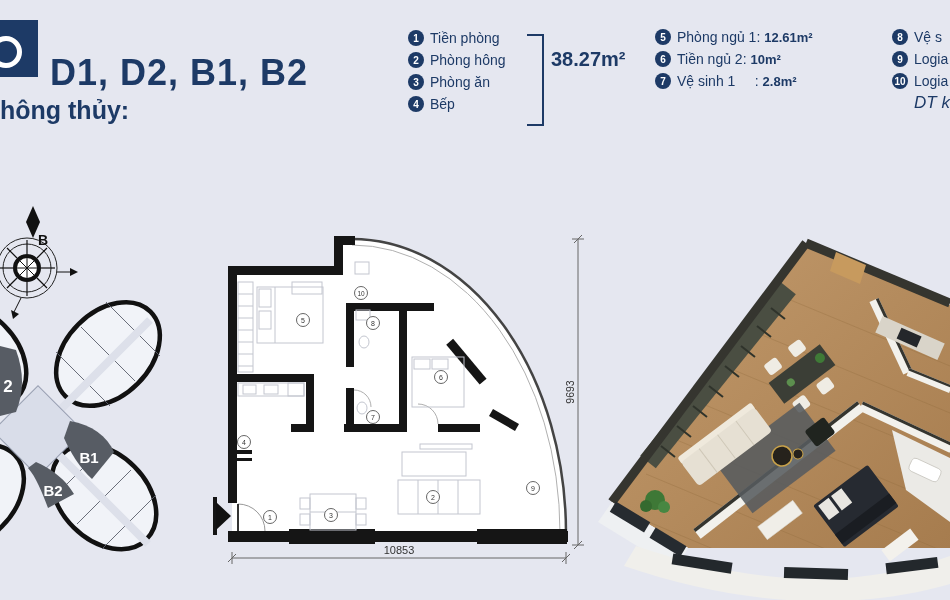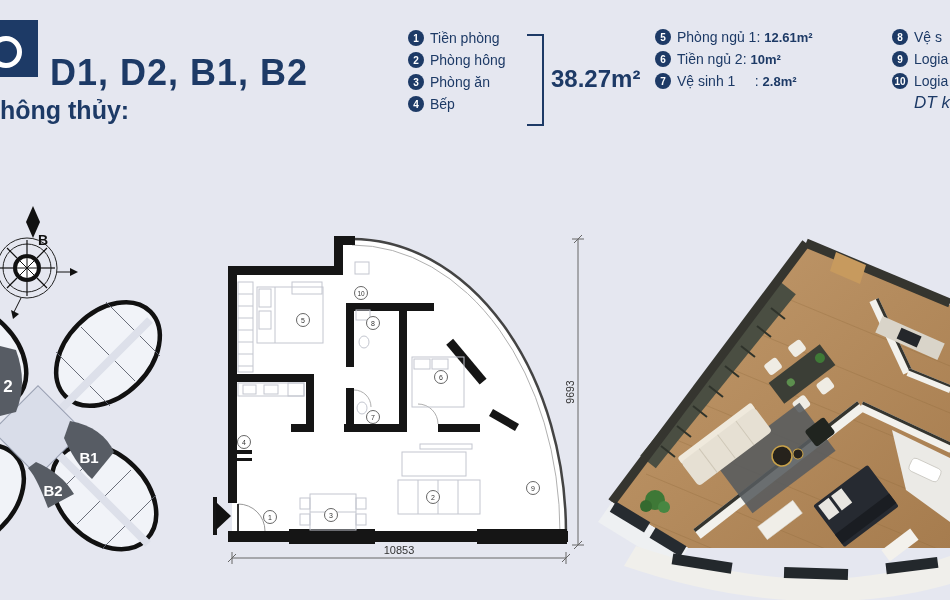--- a/index.html
+++ b/index.html
@@ -22,21 +22,21 @@
     font-size:10px;font-weight:bold;display:flex;align-items:center;justify-content:center;margin-right:6px;}
   .legend-label{font-size:14px;}
   .legend-value{font-size:13px;font-weight:bold;}
   .col1{left:408px;top:27px;}
   .col2{left:655px;top:26px;}
   .col3{left:892px;top:26px;width:58px;overflow:hidden;}
   .col3 .legend-row{overflow:hidden;}
   .extra-row{padding-left:22px;height:22px;font-size:17px;display:flex;align-items:center;font-style:italic;}
   .bracket{left:527px;top:34px;width:15px;height:88px;
     border-top:2px solid #1d3a66;border-right:2px solid #1d3a66;border-bottom:2px solid #1d3a66;}
-  .total-area{left:551px;top:65px;font-size:24px;font-weight:bold;}
+  .total-area{left:551px;top:48px;font-size:20px;font-weight:bold;}
   svg text{font-family:"Liberation Sans","DejaVu Sans",sans-serif;}
 </style>
 </head>
 <body>
 
 <div class="abs badge-box">
   <span class="badge-ring"></span>
 </div>
 <div class="abs page-title">D1, D2, B1, B2</div>
 <div class="abs page-subtitle">hông thủy:</div>

